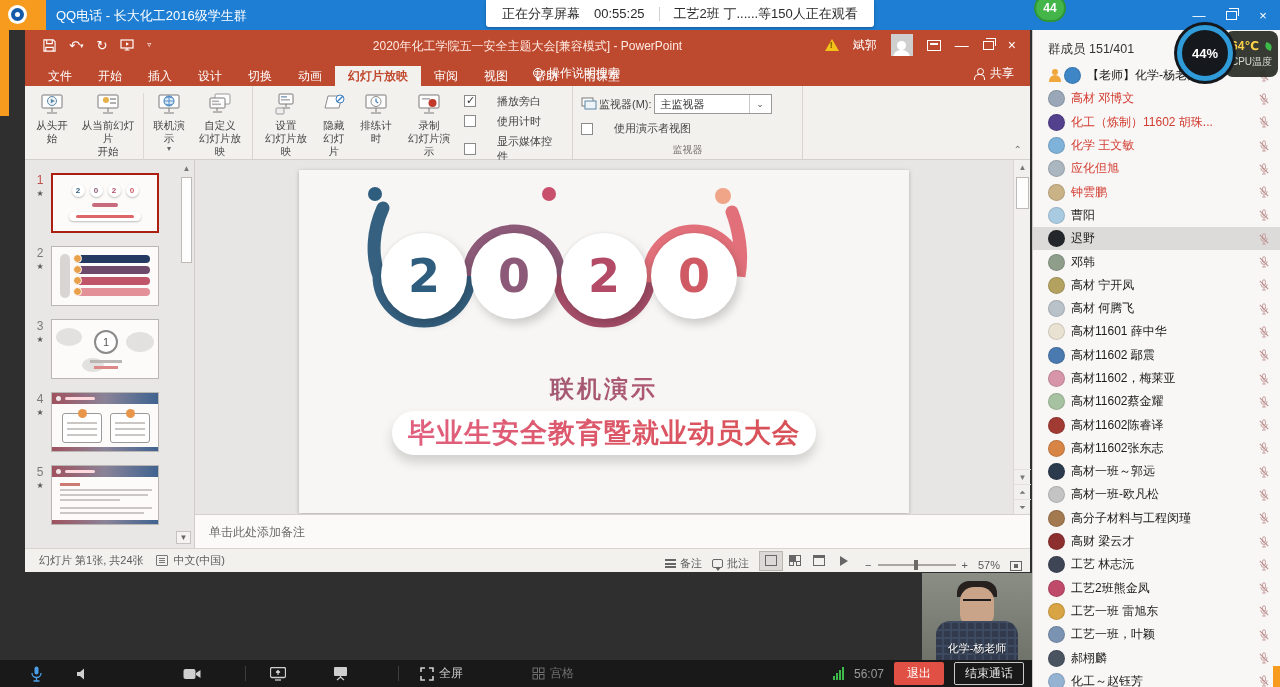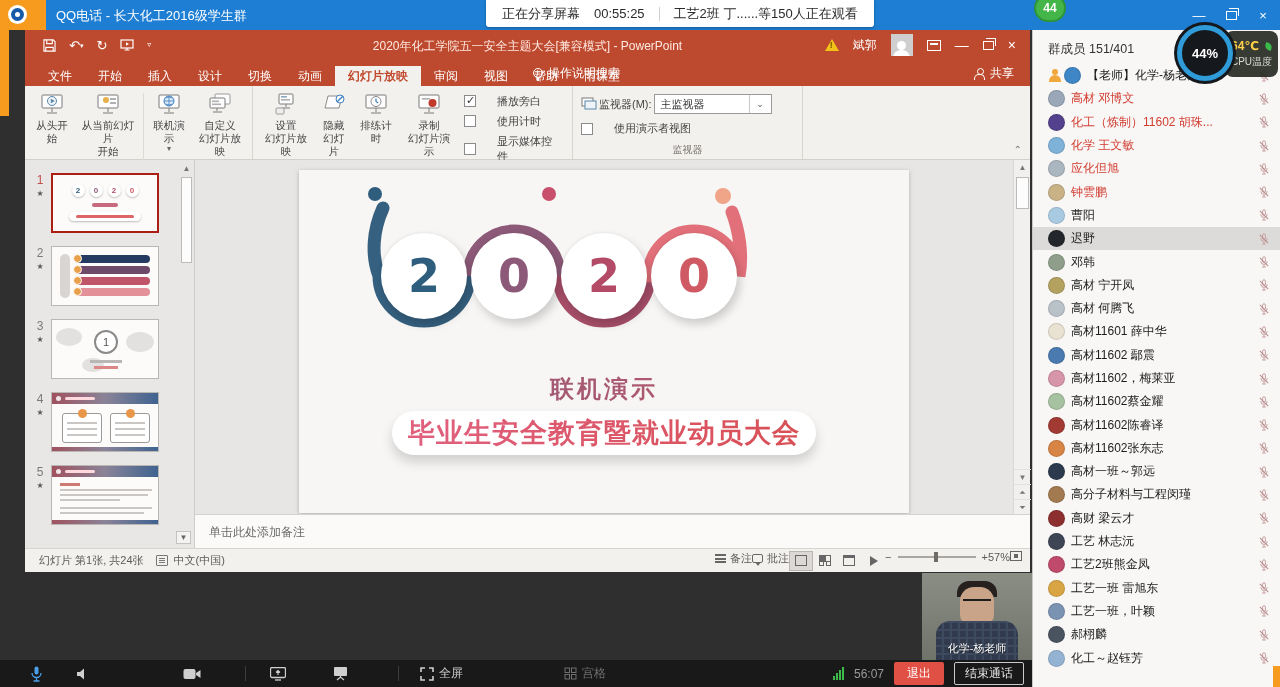--- a/index.html
+++ b/index.html
@@ -146,21 +146,21 @@
   .area-sb .bottom-ctrls .arr { border-top:1px solid #e3e0de; }
   .notes-pane { position:relative; height:34px; background:#fbfaf9; border-top:1px solid #d4d1cf; }
   .notes-pane span { position:absolute; left:14px; top:9px; font-size:12px; color:#6a6a6a; }
 
   
   .statusbar { position:absolute; left:0; top:518px; width:100%; height:24px; background:#f3f1ee; border-top:1px solid #d8d4d0;
     display:flex; align-items:center; font-size:11px; color:#5a5a5a; padding:0 8px; }
   .statusbar .sl { margin-left:6px; }
   .proof-icon { width:12px; height:11px; border:1px solid #777; border-radius:1px; margin-left:12px; position:relative; }
   .proof-icon::after { content:""; position:absolute; left:2px; top:2px; width:6px; height:1px; background:#777; box-shadow:0 2px 0 #777, 0 4px 0 #777; }
-  .sb-right { margin-left:auto; display:flex; align-items:flex-start; }
+  .sb-right { margin-left:auto; display:flex; align-items:flex-end; gap:10px; }
   .mini-ic { display:inline-flex; align-items:center; gap:4px; }
   .ic-lines { width:11px; height:9px; border-top:2px solid #666; border-bottom:2px solid #666; position:relative; }
   .ic-lines::after{ content:""; position:absolute; left:0; top:2px; width:11px; height:2px; background:#666; }
   .ic-bubble { width:11px; height:9px; border:1px solid #666; border-radius:2px; position:relative; }
   .ic-bubble::after { content:""; position:absolute; left:2px; bottom:-4px; border-left:3px solid transparent; border-right:3px solid transparent; border-top:4px solid #666; }
   .viewbtns { display:flex; }
   .vb { width:24px; height:20px; display:flex; align-items:center; justify-content:center; }
   .vb.sel { background:#dbd8d5; border:1px solid #b9b5b1; }
   .vb .g1 { width:12px; height:11px; border:1px solid #666; position:relative; }
   .vb .g2 { width:12px; height:11px; position:relative; }
@@ -670,21 +670,21 @@
           <path d="M7.5 10 v2 M4 14 l3.5 -3 3.5 3" stroke="#cfcfcf" fill="none" stroke-width="1.2"></path>
         </svg>
     </span>
     <span class="tb-div" style="left:398px"></span>
     <span class="tbi" style="left:420px">
       <svg width="14" height="14" viewBox="0 0 14 14">
           <path d="M1 5 v-4 h4 M9 1 h4 v4 M13 9 v4 h-4 M5 13 h-4 v-4" fill="none" stroke="#cfcfcf" stroke-width="1.6"></path>
         </svg>
       <span>全屏</span>
     </span>
-    <span class="tbi" style="left:564px">
+    <span class="tbi" style="left:532px">
       <svg width="13" height="13" viewBox="0 0 13 13">
           <rect x="1" y="1" width="4.5" height="4.5" fill="none" stroke="#6f6f6f"></rect>
           <rect x="7.5" y="1" width="4.5" height="4.5" fill="none" stroke="#6f6f6f"></rect>
           <rect x="1" y="7.5" width="4.5" height="4.5" fill="none" stroke="#6f6f6f"></rect>
           <rect x="7.5" y="7.5" width="4.5" height="4.5" fill="none" stroke="#6f6f6f"></rect>
         </svg>
       <span class="tb-label-dim">宫格</span>
     </span>
     <div class="tb-right">
       <span class="sigbars">
@@ -885,20 +885,30 @@
     <span class="avatar" style="background: rgb(43, 59, 77);"></span>
     <span class="mname">高材一班～郭远</span>
     <svg class="mic-muted" width="12" height="12" viewBox="0 0 12 12">
       <rect x="4.6" y="0.8" width="2.8" height="5.6" rx="1.4" fill="none" stroke="#c79d9d" stroke-width="1"></rect>
       <path d="M2.8 5.2 a3.2 3.2 0 0 0 6.4 0 M6 9 v2 M4.2 11 h3.6" fill="none" stroke="#c79d9d" stroke-width="1"></path>
       <path d="M1.8 1.8 L10.2 10.2" stroke="#bb8f8f" stroke-width="1.1"></path>
     </svg>
   </div>
         <div class="mrow">
 
+    <span class="avatar" style="background: rgb(196, 196, 196);"></span>
+    <span class="mname">高材一班-欧凡松</span>
+    <svg class="mic-muted" width="12" height="12" viewBox="0 0 12 12">
+      <rect x="4.6" y="0.8" width="2.8" height="5.6" rx="1.4" fill="none" stroke="#c79d9d" stroke-width="1"></rect>
+      <path d="M2.8 5.2 a3.2 3.2 0 0 0 6.4 0 M6 9 v2 M4.2 11 h3.6" fill="none" stroke="#c79d9d" stroke-width="1"></path>
+      <path d="M1.8 1.8 L10.2 10.2" stroke="#bb8f8f" stroke-width="1.1"></path>
+    </svg>
+  </div>
+        <div class="mrow">
+
     <span class="avatar" style="background: rgb(163, 121, 79);"></span>
     <span class="mname">高分子材料与工程闵瑾</span>
     <svg class="mic-muted" width="12" height="12" viewBox="0 0 12 12">
       <rect x="4.6" y="0.8" width="2.8" height="5.6" rx="1.4" fill="none" stroke="#c79d9d" stroke-width="1"></rect>
       <path d="M2.8 5.2 a3.2 3.2 0 0 0 6.4 0 M6 9 v2 M4.2 11 h3.6" fill="none" stroke="#c79d9d" stroke-width="1"></path>
       <path d="M1.8 1.8 L10.2 10.2" stroke="#bb8f8f" stroke-width="1.1"></path>
     </svg>
   </div>
         <div class="mrow">
 

